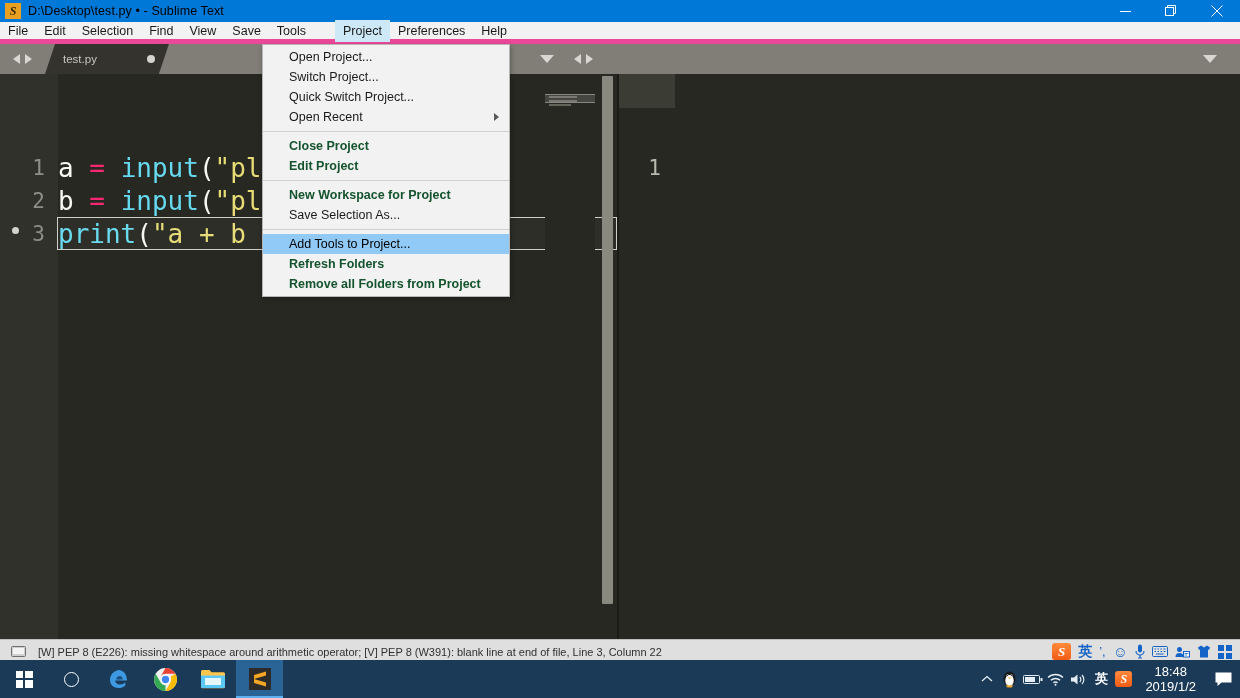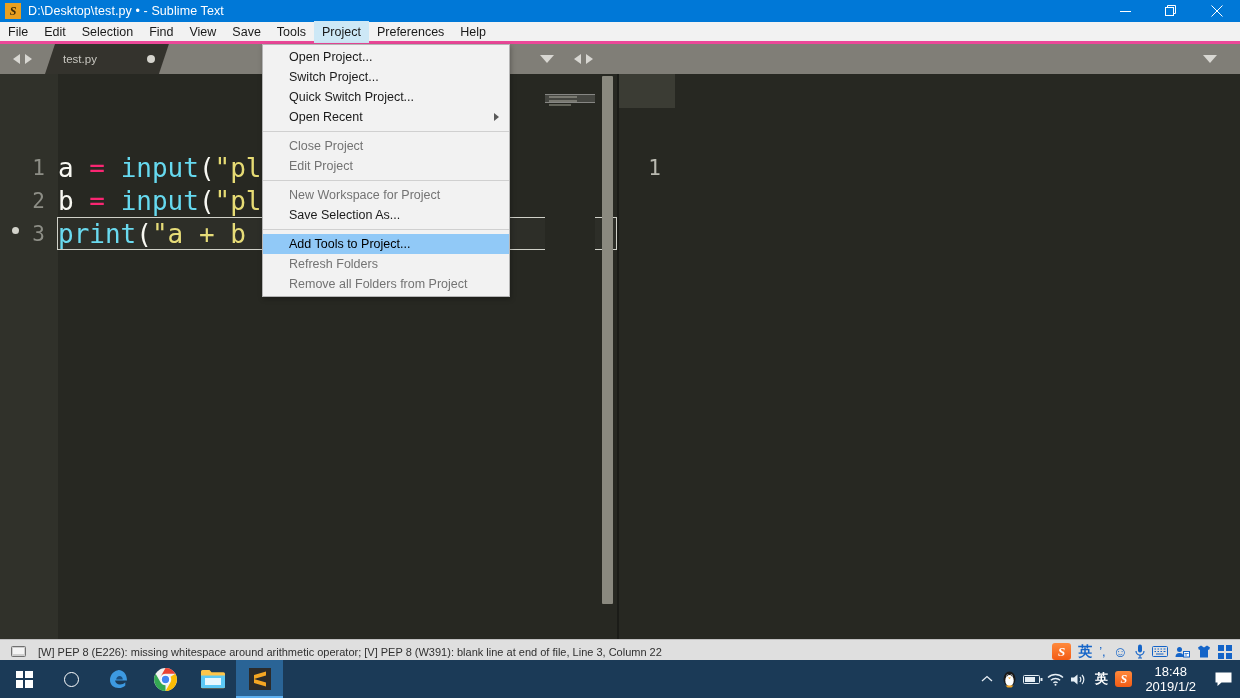--- a/index.html
+++ b/index.html
@@ -17,40 +17,40 @@
     background: #0078d7; display: flex; align-items: center;
   }
   .tb-logo {
     width: 16px; height: 16px; margin-left: 5px; margin-right: 7px;
     background: #e8a020; position: relative; flex: none;
     display: flex; align-items: center; justify-content: center;
     font-size: 12px; font-weight: bold; color: #3a2a08;
     font-family: "Liberation Serif", serif; font-style: italic;
   }
   .tb-title {
-    color: #ffffff; font-size: 12.5px; letter-spacing: .1px;
+    color: #000000; font-size: 12.5px; letter-spacing: .1px;
     white-space: nowrap; line-height: 22px;
   }
   .tb-controls { margin-left: auto; display: flex; height: 22px; }
   .tb-btn {
     width: 46px; height: 22px; display: flex; align-items: center; justify-content: center;
   }
   .tb-btn svg { display: block; }
 
   
   .menubar {
     position: absolute; left: 0; top: 22px; width: 1240px; height: 22px;
     background: #f2f2f2; display: flex; align-items: center;
-    border-bottom: 3px solid #ec4899;
+    border-bottom: 5px solid #ec4899;
   }
   .menu-item {
     height: 22px; line-height: 22px; padding: 0 8px;
     font-size: 12.5px; color: #1a1a1a; white-space: nowrap; cursor: default;
   }
-  .menu-item.active { background: #cde8f6; }
+  .menu-item.active { background: #cde8f6; margin-left: 21px; }
 
   
   .editor-root {
     position: absolute; left: 0; top: 44px; width: 1240px; height: 595px;
     background: #a3a3a3;
   }
 
   
   .tabbar {
     position: absolute; top: 0; height: 30px; background: #807e77;
@@ -191,21 +191,21 @@
   .dropdown {
     position: absolute; left: 262px; top: 44px; width: 248px;
     background: #f2f2f2; border: 1px solid #b5b5b5;
     padding: 2px 0; z-index: 50;
     box-shadow: 1px 2px 5px rgba(0,0,0,.28);
   }
   .dd-item {
     height: 20px; line-height: 20px; padding-left: 26px; padding-right: 12px;
     font-size: 12.5px; color: #1a1a1a; white-space: nowrap; position: relative; cursor: default;
   }
-  .dd-item.disabled { color: #737373; }
+  .dd-item.disabled { color: #14532d; font-weight: bold; }
   .dd-item.highlight { background: #91c9f7; color: #000; }
   .dd-sep { height: 1px; background: #d0d0d0; margin: 4px 0 4px 0; }
   .dd-sub {
     position: absolute; right: 10px; top: 50%; transform: translateY(-50%);
     width: 0; height: 0;
     border-top: 4px solid transparent; border-bottom: 4px solid transparent;
     border-left: 5px solid #5a5a5a;
   }
 </style>
 </head>

